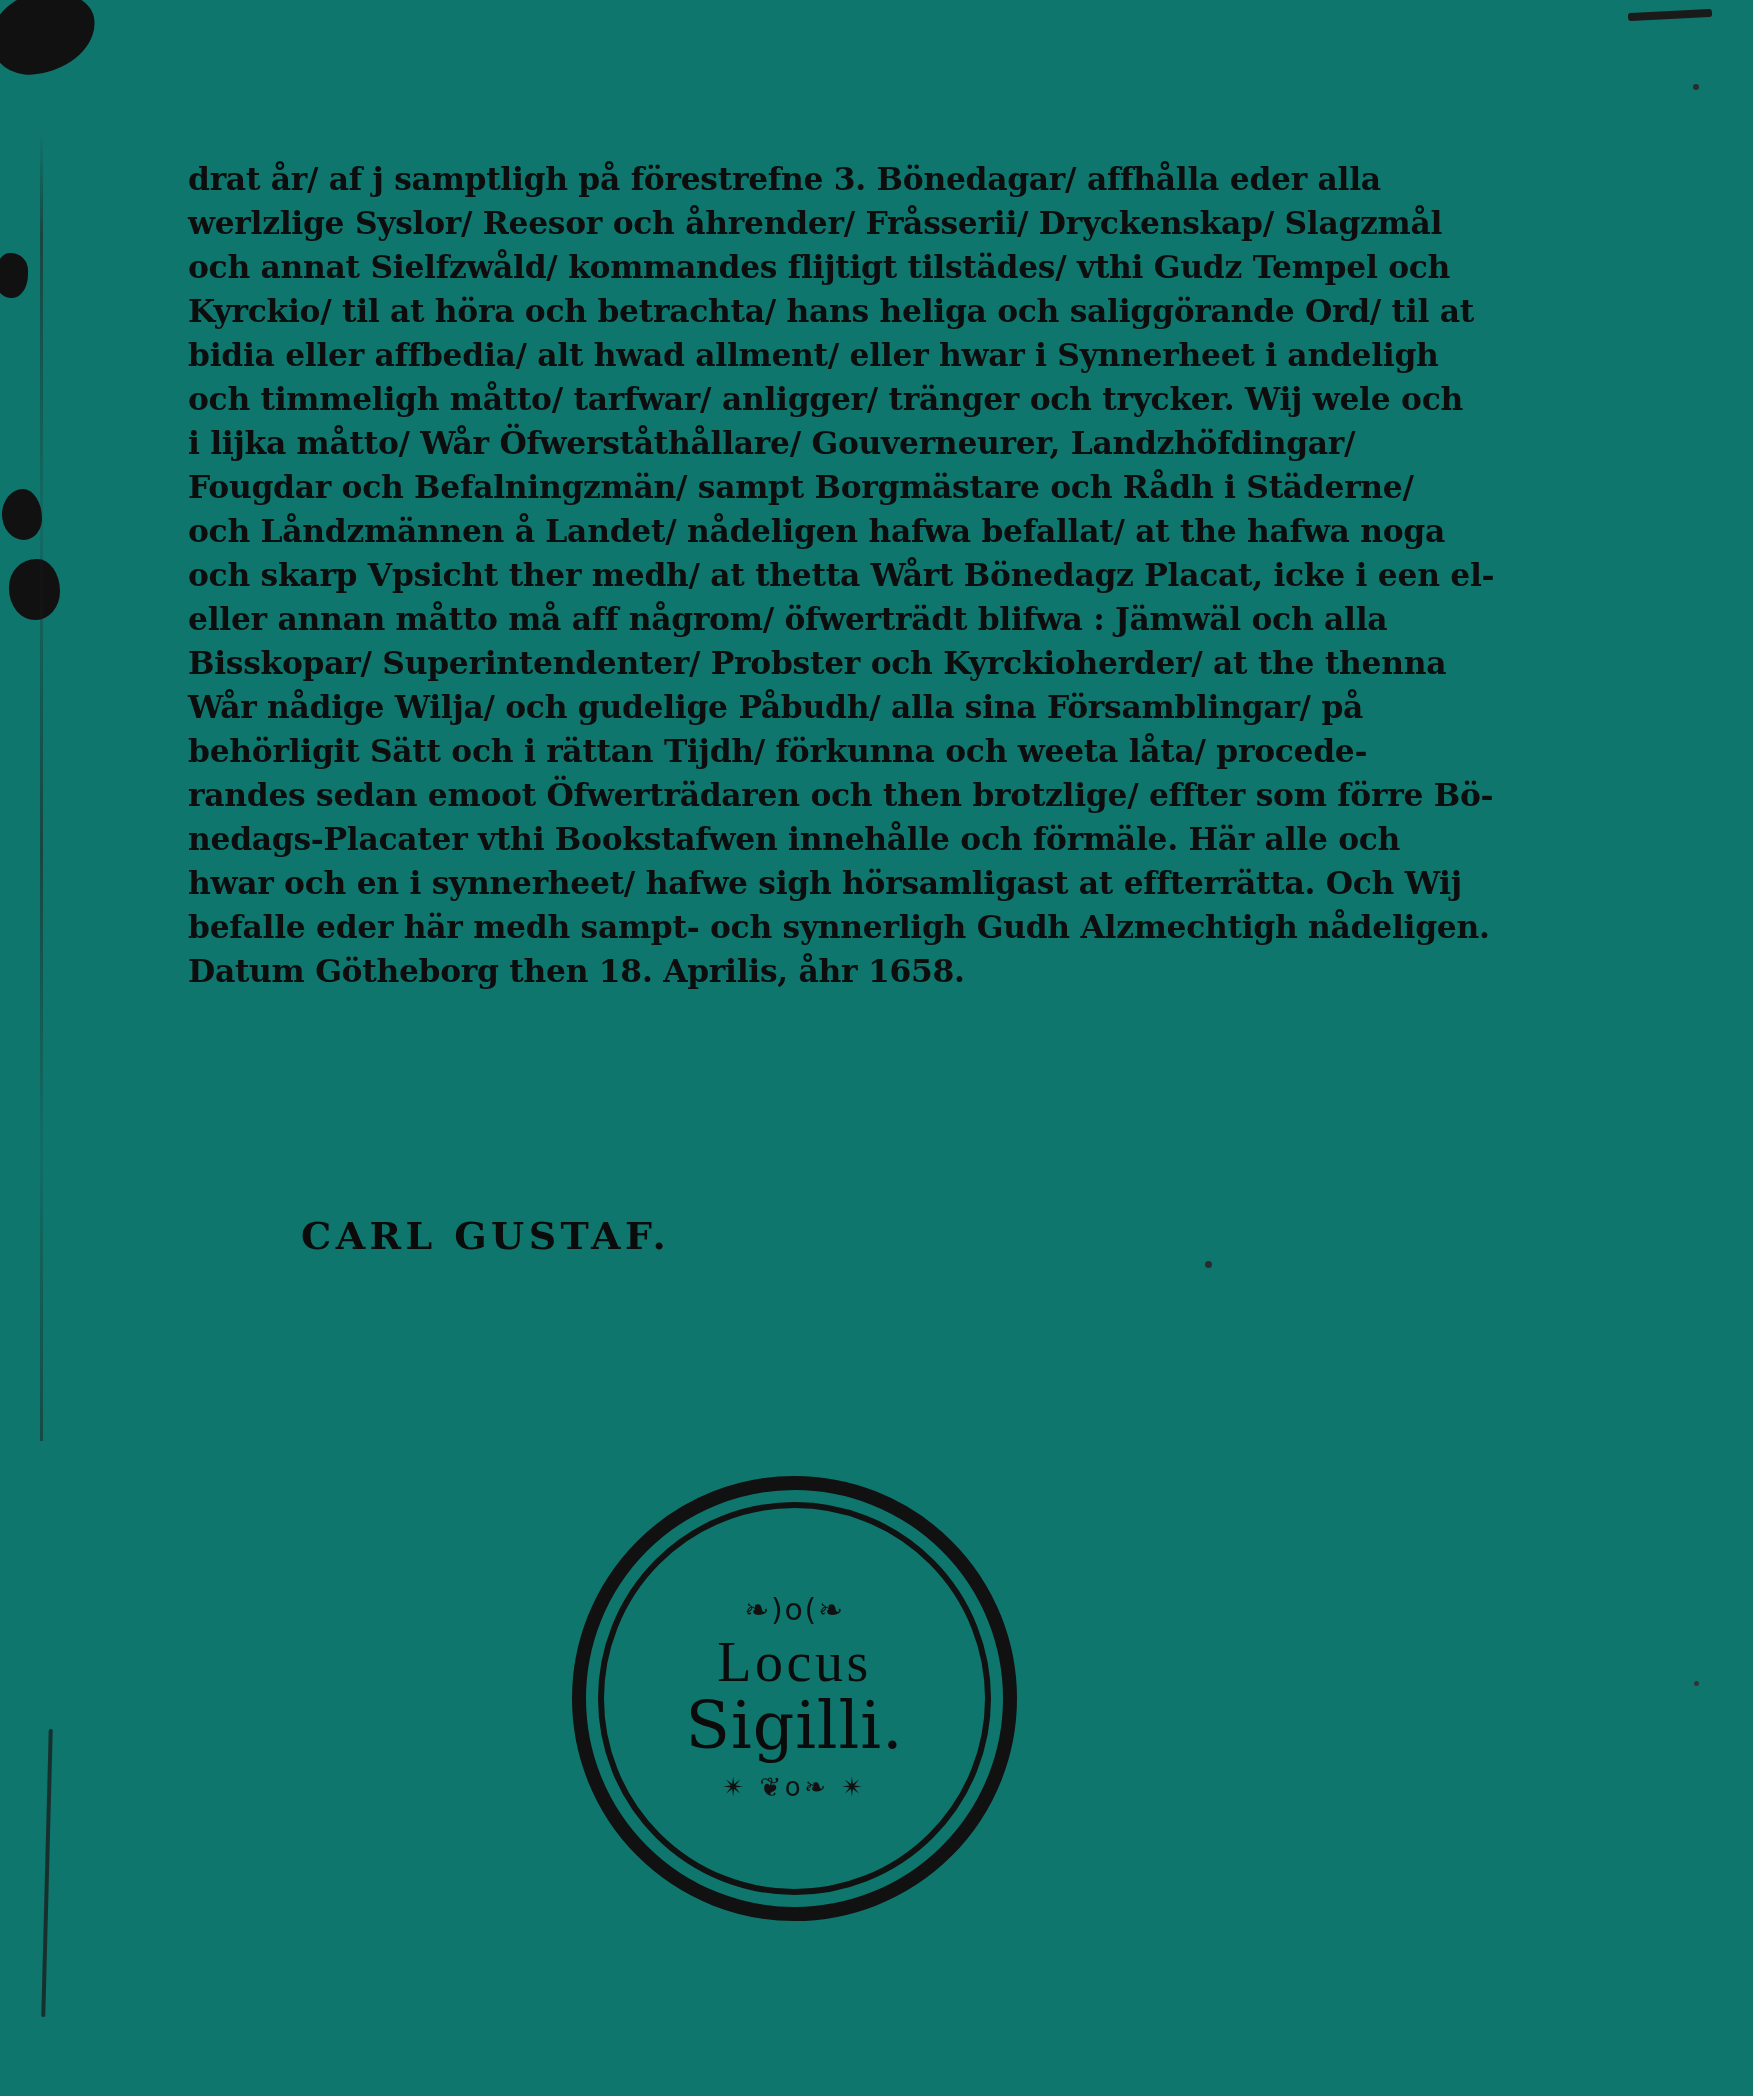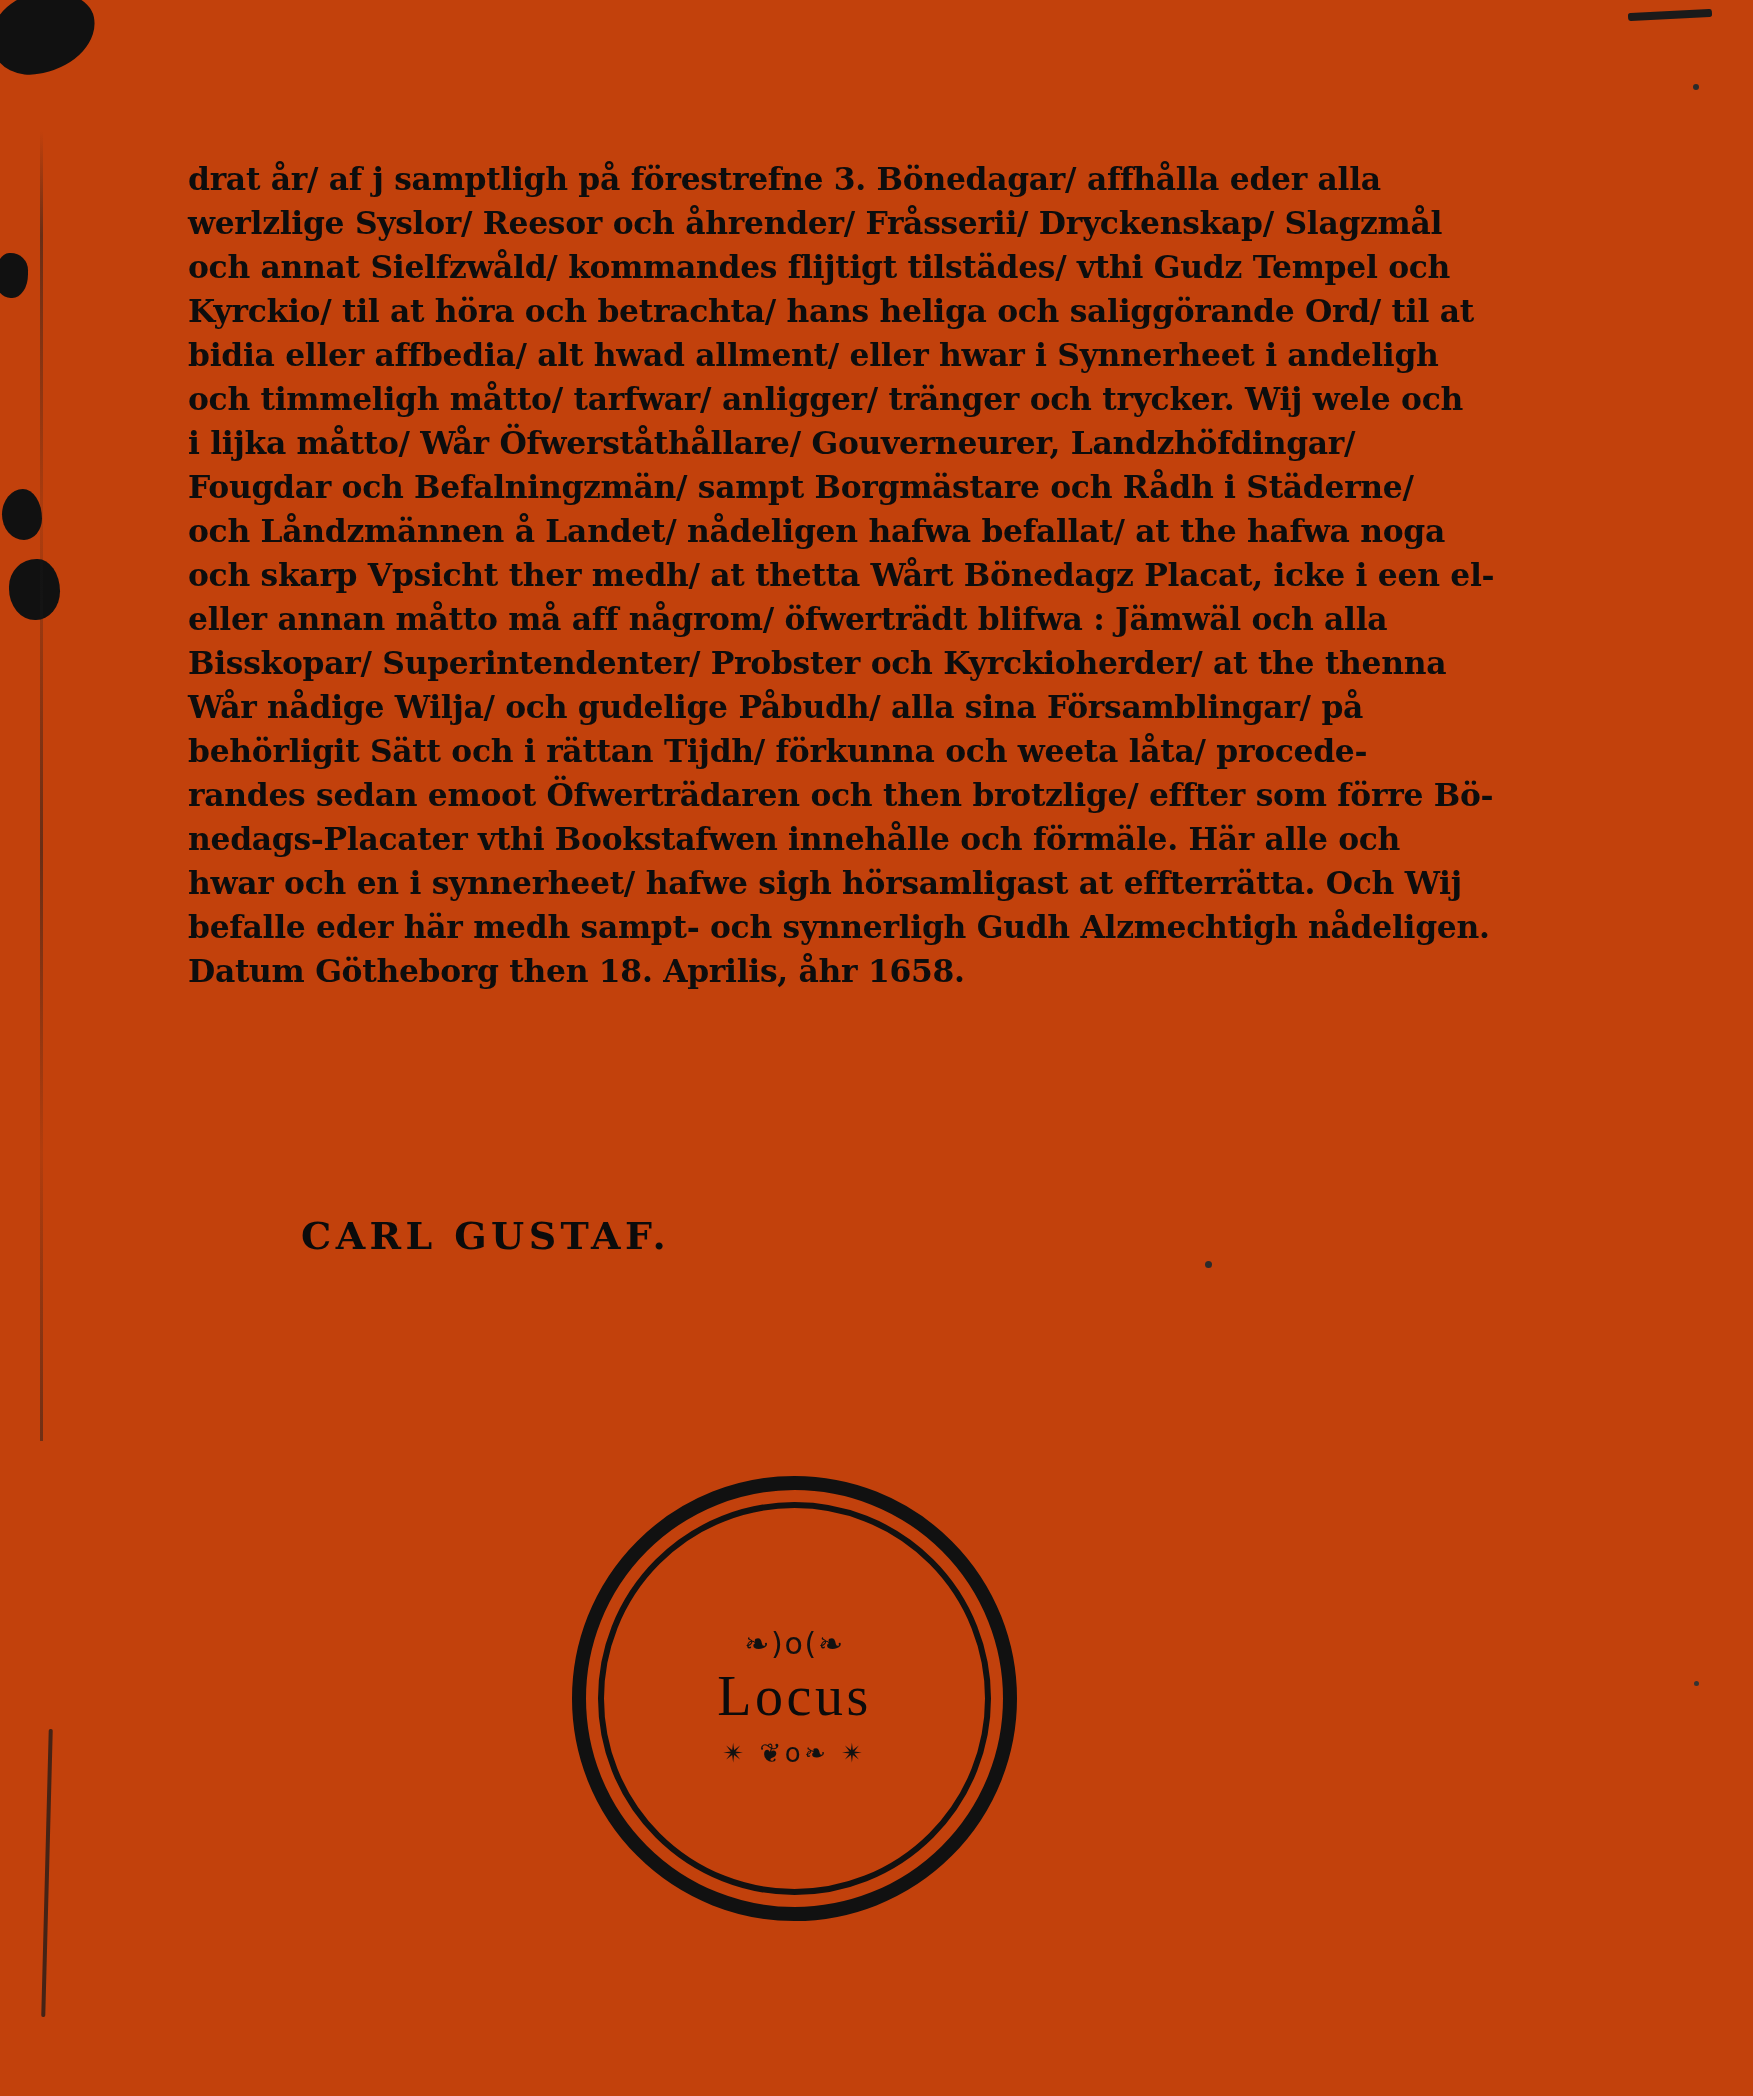--- a/index.html
+++ b/index.html
@@ -12,21 +12,21 @@
     height: 2096px;
     position: relative;
     overflow: hidden;
     font-family: "DejaVu Serif", serif;
   }
 
   
   #page {
     position: absolute;
     inset: 0;
-    background: #c2410c;
+    background: #0f766e;
   }
 
   
   .blot {
     position: absolute;
     background: #111;
     border-radius: 50%;
   }
   #blot-top {
     left: -8.7px;
@@ -251,18 +251,19 @@
   </div>
 
   <div id="signature">CARL GUSTAF.</div>
 
   <div id="seal">
     <div id="seal-ring-outer"></div>
     <div id="seal-ring-inner"></div>
     <div id="seal-content">
       <div id="seal-orn-top">❧)o(❧</div>
       <div id="seal-line-1">Locus</div>
+      <div id="seal-line-2">Sigilli.</div>
       <div id="seal-orn-bottom">✴ ❦o❧ ✴</div>
     </div>
   </div>
 
 </div>
 
 
 </body></html>

